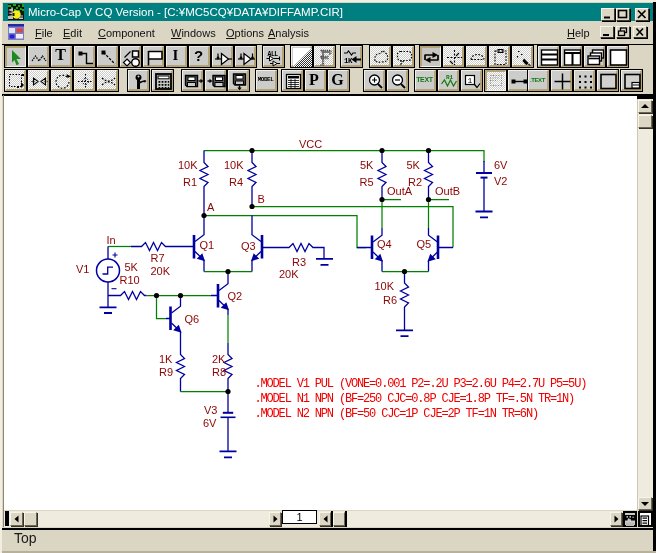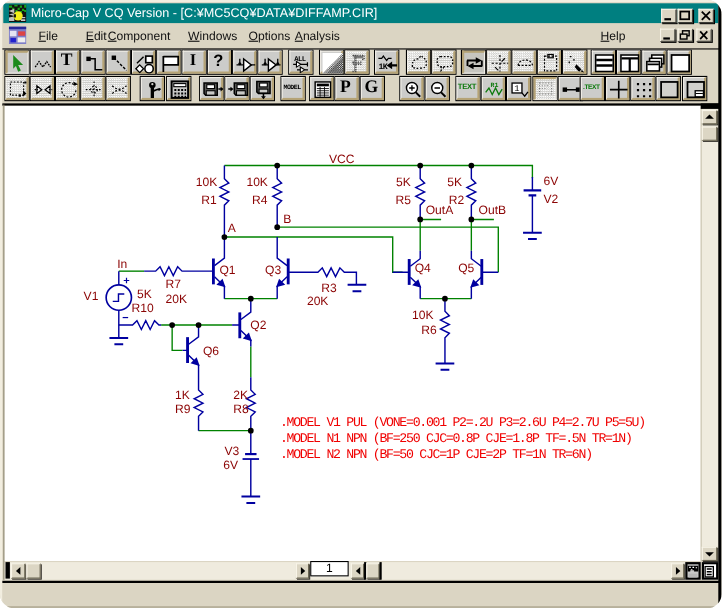--- a/index.html
+++ b/index.html
@@ -1,16 +1,16 @@
 <!DOCTYPE html>
 <html><head><meta charset="utf-8">
 <style>
 html,body{margin:0;padding:0;}
 body{width:656px;height:553px;overflow:hidden;font-family:"Liberation Sans",sans-serif;}
-#win{position:absolute;left:0;top:0;width:656px;height:553px;background:#DBD5C3;overflow:hidden;border-radius:13px;}
+#win{position:absolute;left:0;top:0;width:656px;height:553px;background:#DBD5C3;overflow:hidden;}
 .abs{position:absolute;}
 
 #title{left:3px;top:3px;width:650px;height:18px;background:#007F80;color:#fff;font-size:11px;}
 #title .txt{position:absolute;left:25px;top:3px;white-space:pre;}
 .wbtn{position:absolute;top:5px;width:14px;height:13px;background:#DCD6C4;border-top:1px solid #F8F4E8;border-left:1px solid #F8F4E8;border-right:1px solid #3a3a34;border-bottom:1px solid #3a3a34;box-shadow:1px 1px 0 #000;box-sizing:border-box;}
 
 #menubar{left:0;top:22px;width:656px;height:21px;font-size:11px;color:#111;}
 #menubar span.m{position:absolute;top:5px;}
 .mbtn{position:absolute;top:26px;width:14px;height:12px;background:#DCD6C4;border-top:1px solid #F8F4E8;border-left:1px solid #F8F4E8;border-right:1px solid #3a3a34;border-bottom:1px solid #3a3a34;box-shadow:1px 1px 0 #000;box-sizing:border-box;}
 .b{position:absolute;width:23px;height:23px;box-sizing:border-box;border:1px solid #000;background:#CCCCCA;}
@@ -73,26 +73,26 @@
   <div class="abs" id="menubar">
     <svg class="abs" style="left:8px;top:2px" width="16" height="16" viewBox="0 0 16 16">
       <rect x="0" y="0" width="16" height="16" fill="#7E7EC8"></rect>
       <rect x="0" y="0" width="16" height="2.5" fill="#26269A"></rect>
       <rect x="1" y="4" width="6" height="5" fill="#E5E5F2"></rect>
       <rect x="8.5" y="4.5" width="6.5" height="4" fill="#D44"></rect>
       <rect x="1.5" y="10.5" width="5" height="4" fill="#22C"></rect>
       <rect x="8" y="10" width="7" height="4.5" fill="#EEE"></rect>
     </svg>
     <span class="m" style="left:35px"><u>F</u>ile</span>
-    <span class="m" style="left:78px"><u>E</u>dit</span>
+    <span class="m" style="left:63px"><u>E</u>dit</span>
     <span class="m" style="left:98px"><u>C</u>omponent</span>
     <span class="m" style="left:171px"><u>W</u>indows</span>
     <span class="m" style="left:226px"><u>O</u>ptions</span>
     <span class="m" style="left:268px"><u>A</u>nalysis</span>
-    <span class="m" style="left:546px"><u>H</u>elp</span>
+    <span class="m" style="left:567px"><u>H</u>elp</span>
   </div>
   <div class="mbtn" style="left:600px">
       <svg width="12" height="10" viewBox="0 0 12 10">
         <rect x="2" y="7" width="6" height="2" fill="#000"></rect>
       </svg>
     </div>
   <div class="mbtn" style="left:616px">
       <svg width="12" height="10" viewBox="0 0 12 10">
         <rect x="3.5" y="1" width="6" height="4.5" fill="none" stroke="#000" stroke-width="1.3"></rect>
         <rect x="1.5" y="4" width="6" height="4.5" fill="#DCD6C4" stroke="#000" stroke-width="1.3"></rect>
@@ -665,18 +665,21 @@
   <div class="abs" style="left:622.5px;top:510.5px;width:14.5px;height:16.5px;background:#C9C9C9;border:2px solid #000;box-sizing:border-box;"><svg width="10" height="12" viewBox="0 0 10 12">
         <path d="M0,0 h10 v5.5 h-4 v-1.2 h-3.5 V5.5 H0z" fill="#000"></path>
         <path d="M1.5,1.2h1.5v1.2H1.5z M4.5,1.2h1.5v1.2H4.5z M7.5,1.7h1.2v1h-1.2z M3,3.4h1.5v1H3z" fill="#fff"></path>
         <rect x="1" y="7.5" width="8" height="3.5" fill="#B9B9B9"></rect>
       </svg></div>
   <div class="abs" style="left:638px;top:510.5px;width:14.5px;height:16.5px;background:#fff;border:2px solid #000;box-sizing:border-box;"><svg width="10" height="12" viewBox="0 0 10 12">
         <rect x="1" y="1" width="7.5" height="9.5" fill="#fff" stroke="#000" stroke-width="1.2"></rect>
         <path d="M2.5,3.2h4.5M2.5,5.7h4.5M2.5,8.2h4.5" stroke="#000" stroke-width="1.3"></path>
       </svg></div>
   <div class="abs" id="line2"></div>
+  <div class="abs" id="status">
+      <span class="t">Top</span>
+    </div>
   <div class="abs" id="redge"></div>
   <div class="abs" id="bedge"></div>
   <div class="abs" id="ltop"></div>
   <div class="abs" id="ledge"></div>
   <div class="abs" id="ledge2"></div>
 </div>
 
 </body></html>

